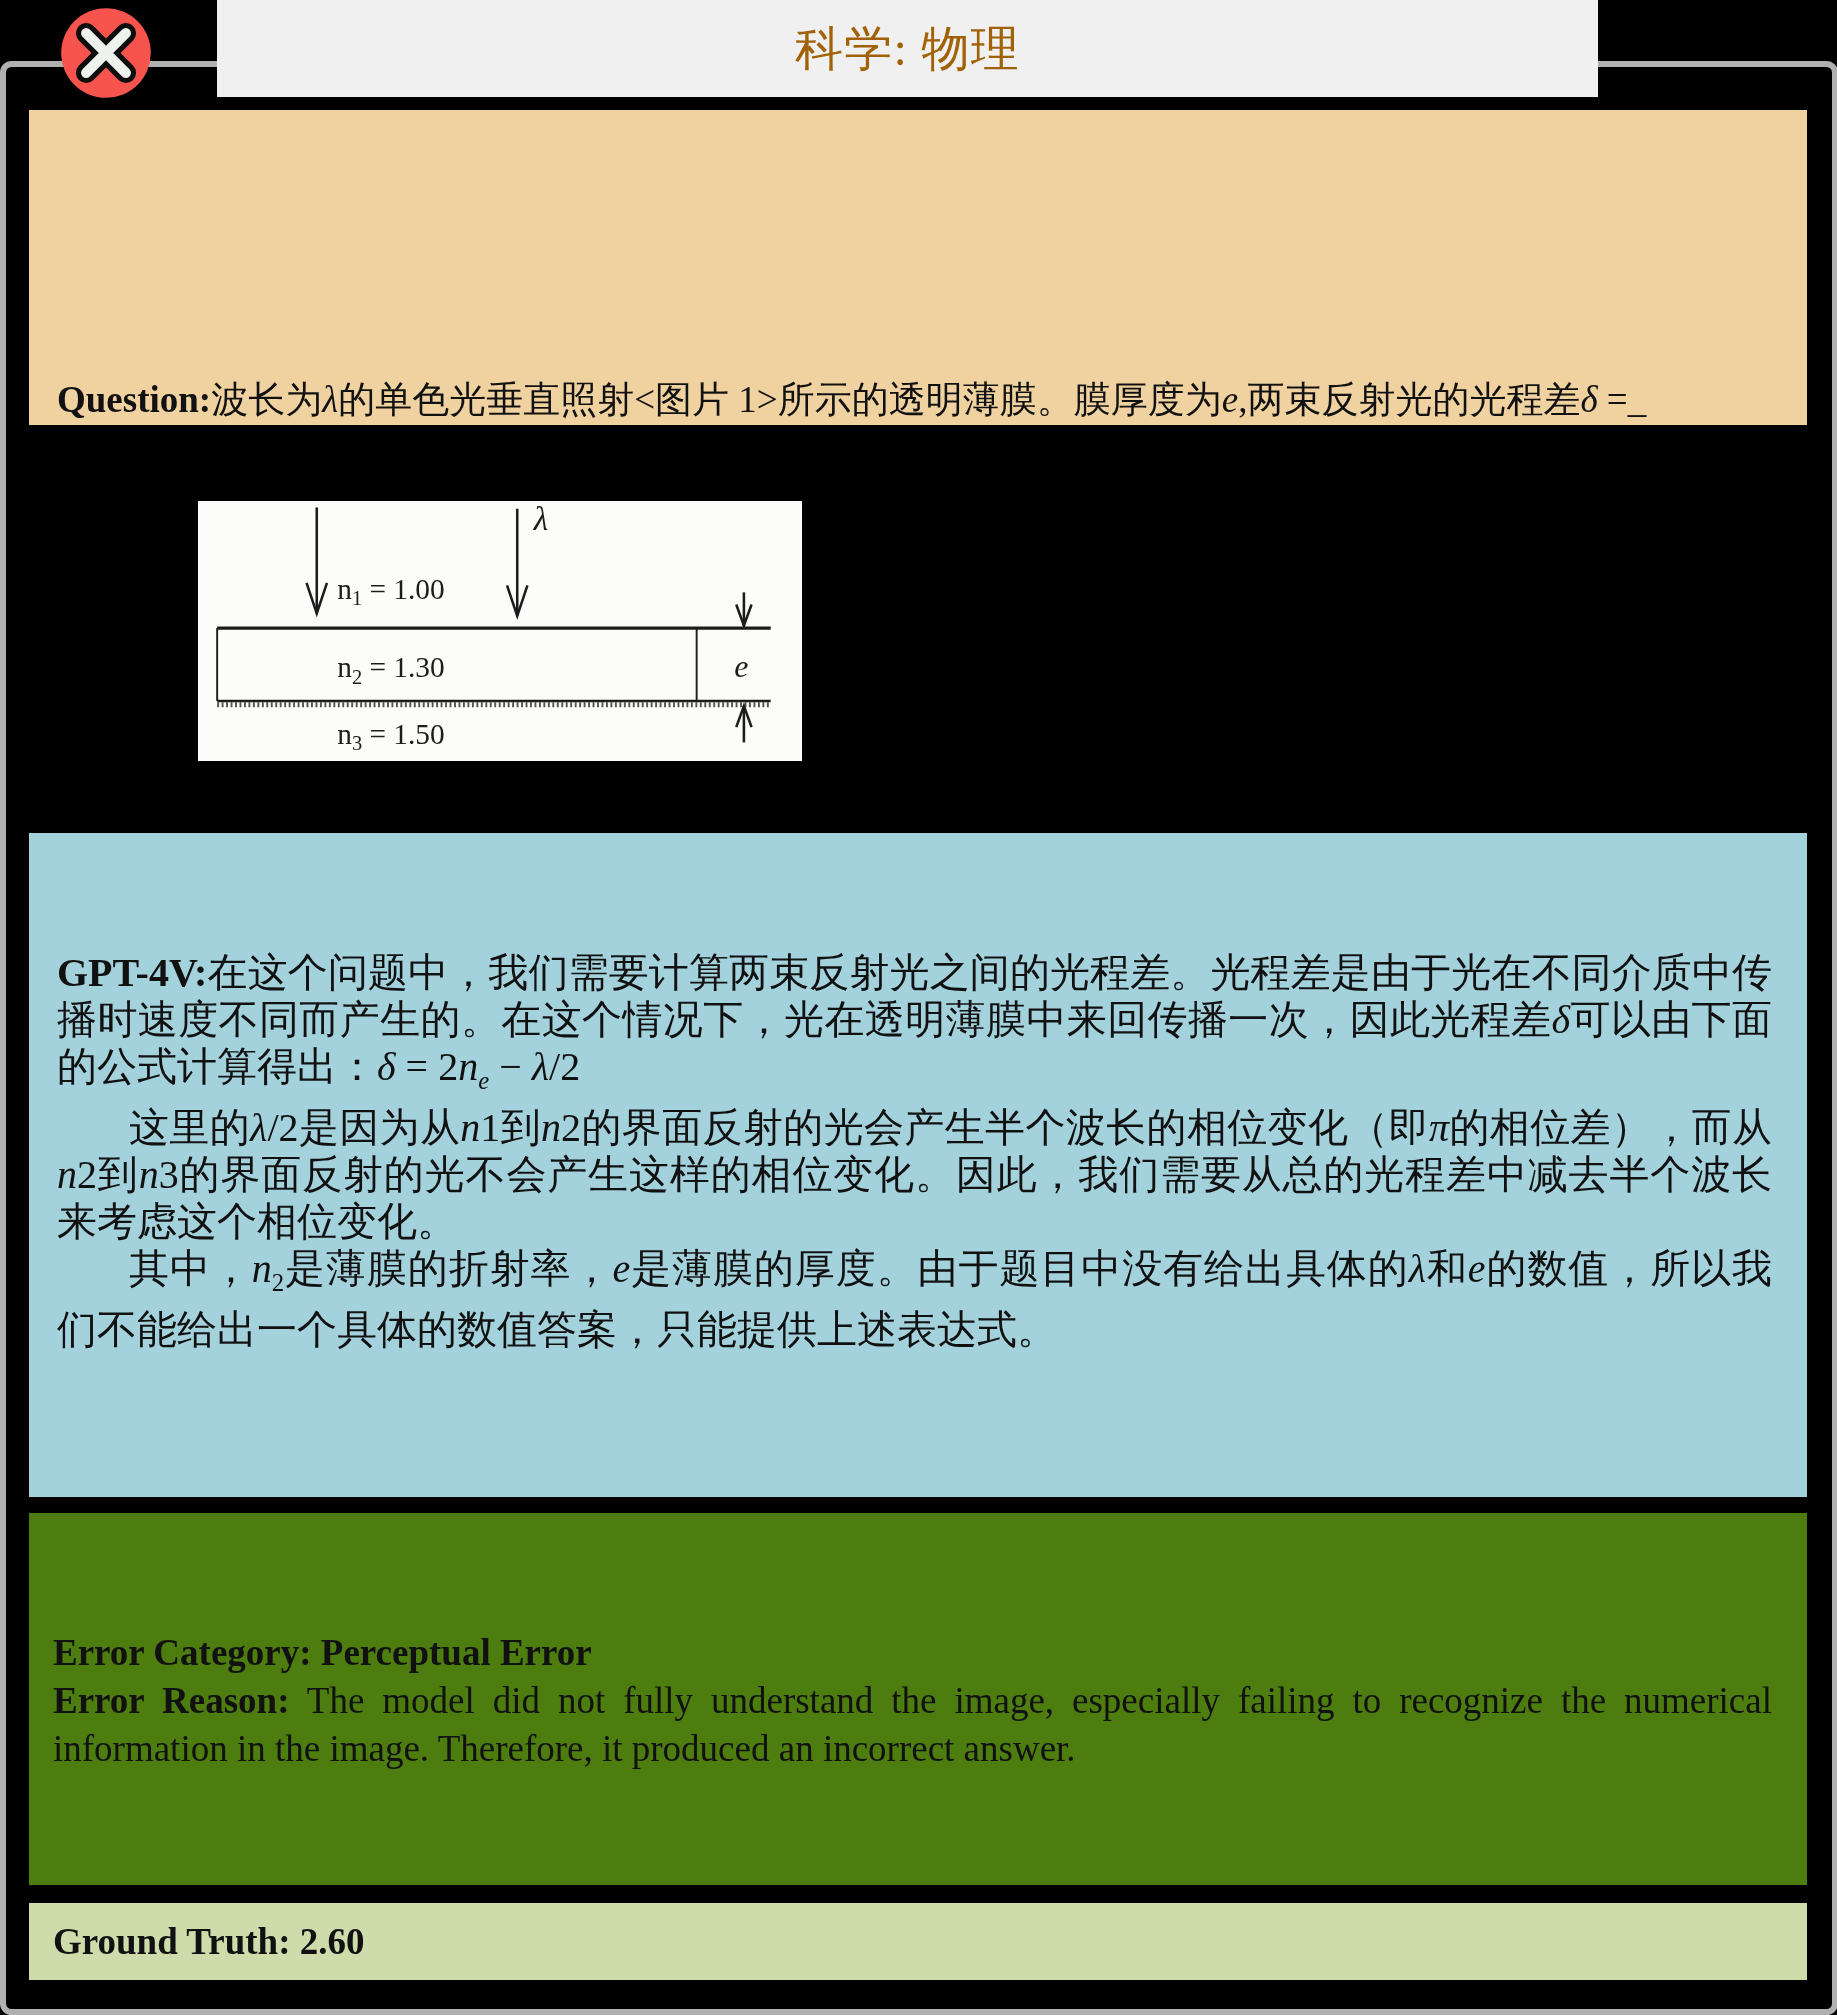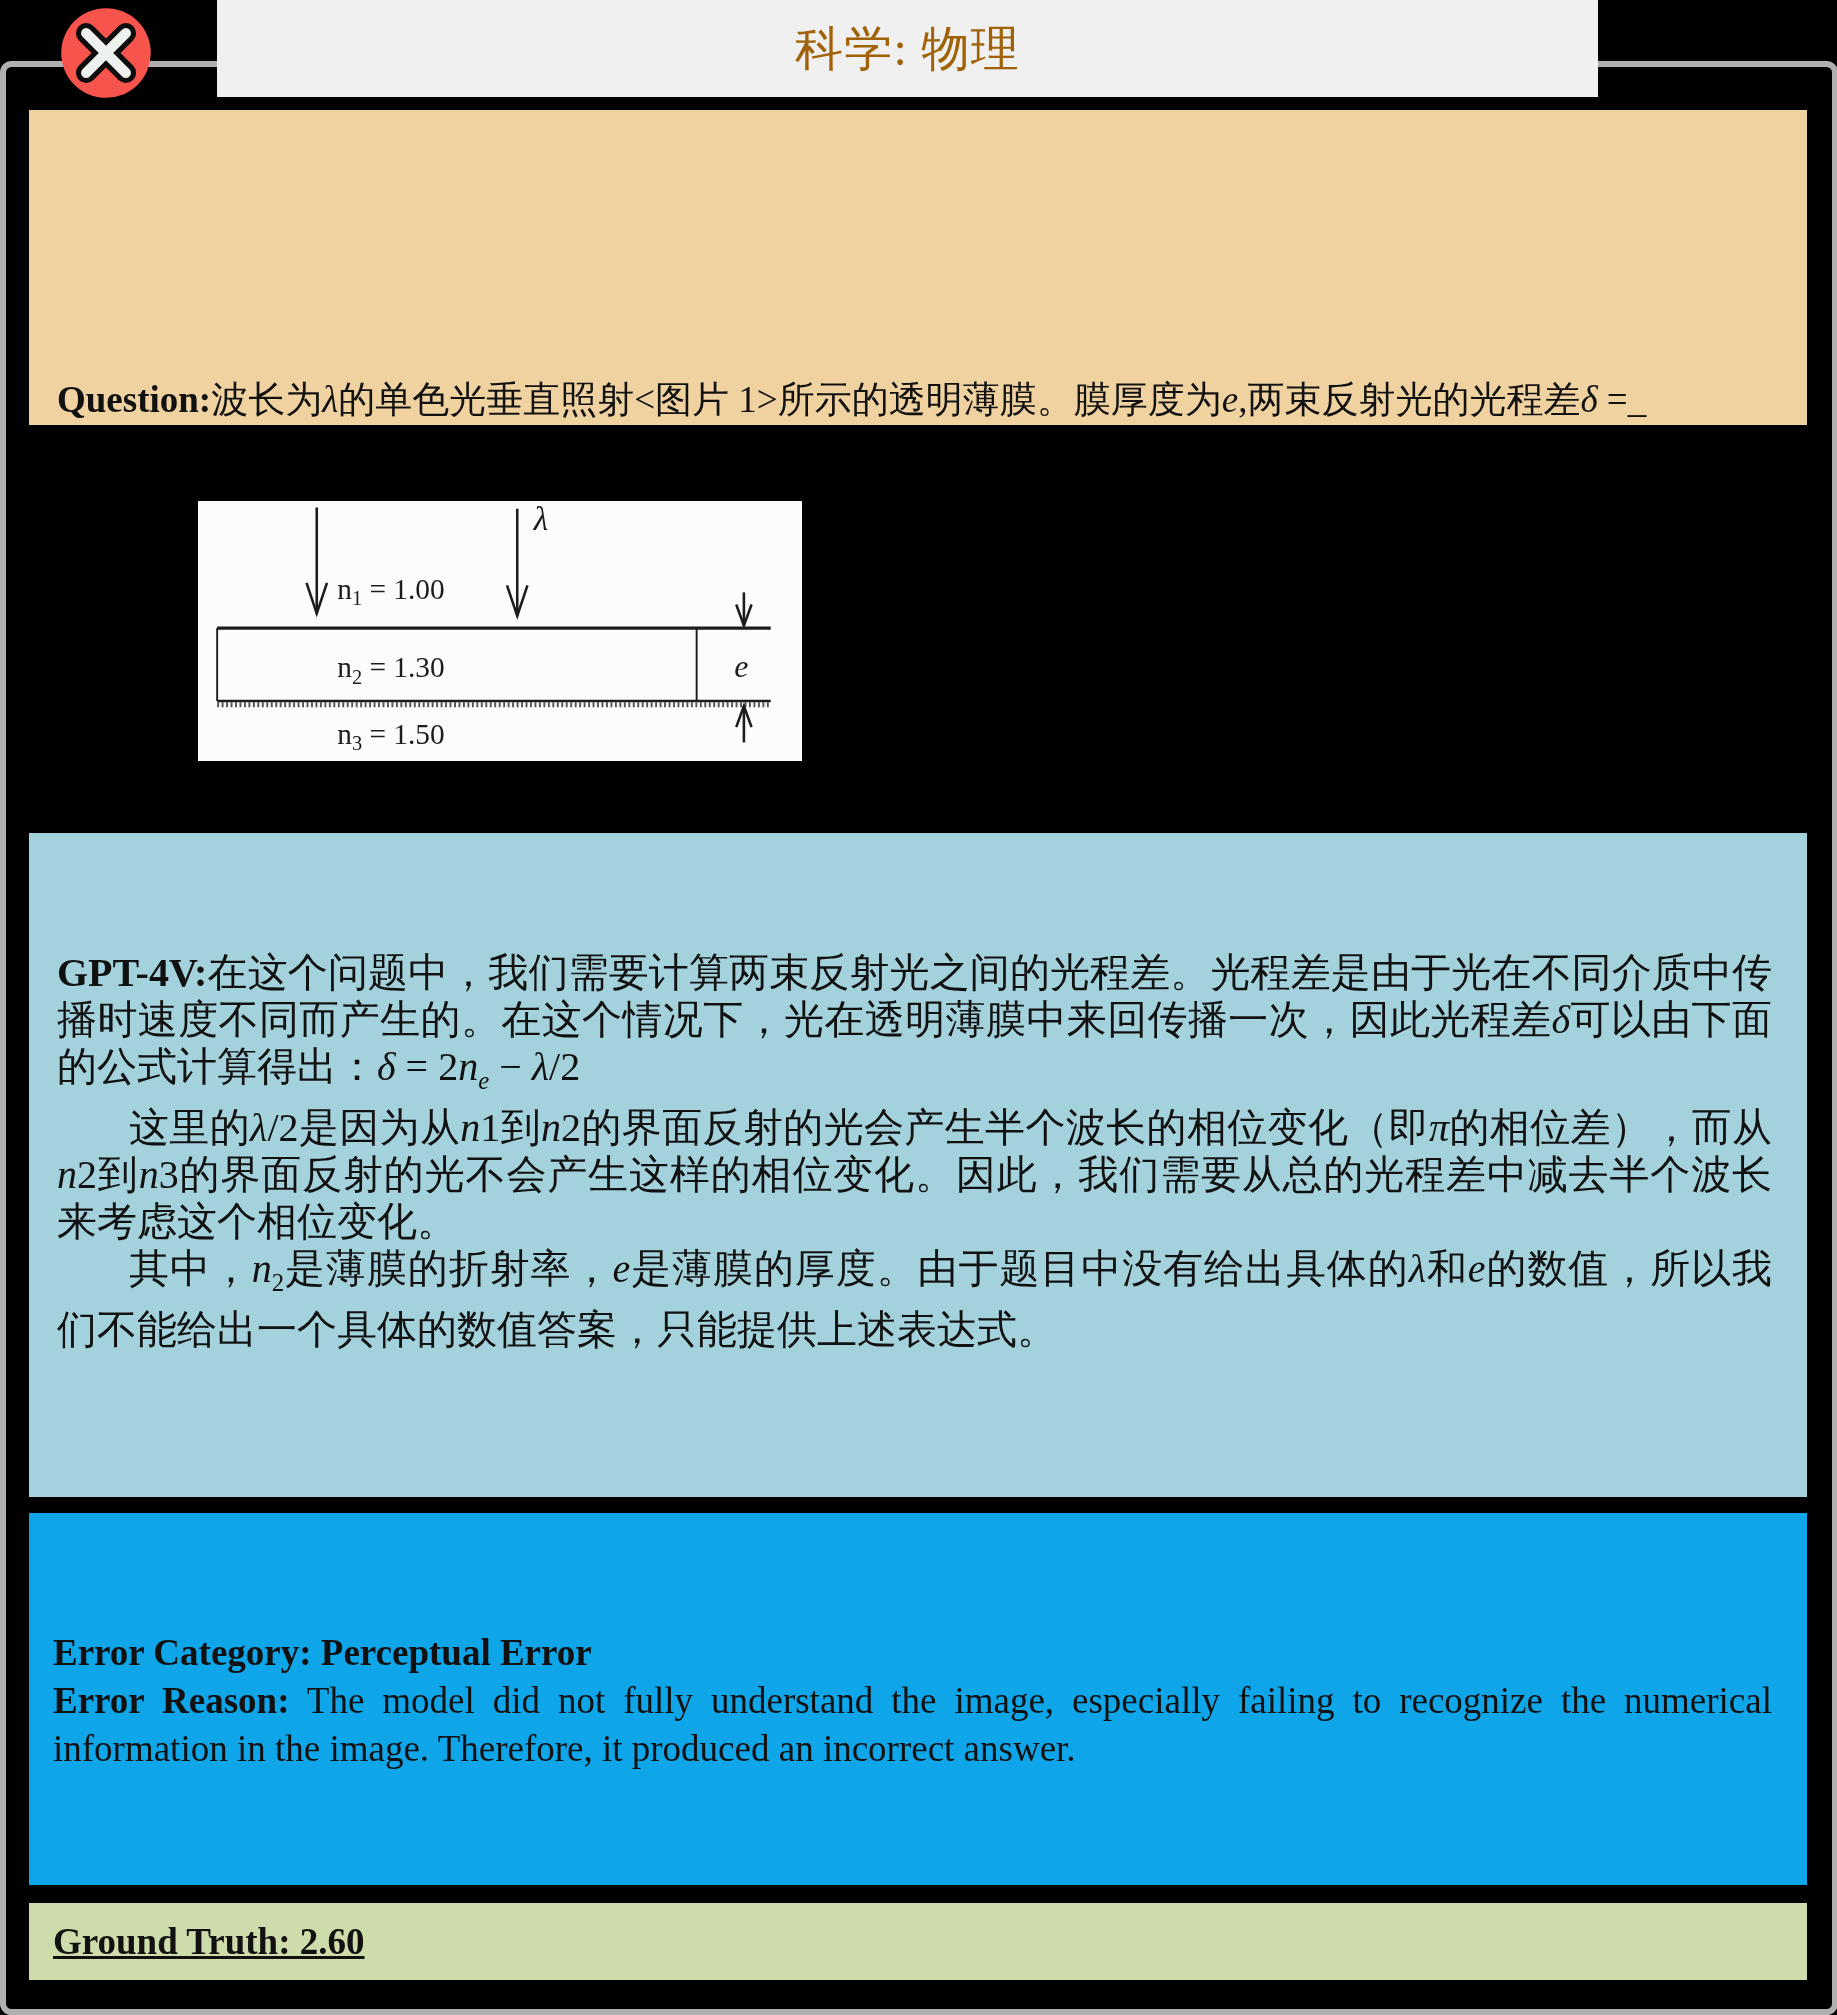--- a/index.html
+++ b/index.html
@@ -20,26 +20,26 @@
   
   .box{position:absolute;left:29px;width:1778px;box-sizing:border-box;z-index:2;}
   #q-box{top:110px;height:315px;background:#efd2a0;display:flex;align-items:flex-end;
          padding:0 12.8px 0 28px;font-size:37px;white-space:nowrap;}
   #fig-box{position:absolute;left:198px;top:501px;width:604px;height:260px;
            background:#fcfcfa;z-index:2;}
   #gpt-box{top:833px;height:664px;background:#a4d2dc;
            padding:116px 35px 0 28px;font-size:40px;line-height:47px;text-align:justify;}
   #gpt-box p{margin:0;}
   #gpt-box p.indent{text-indent:1.8em;}
-  #err-box{top:1513px;height:372px;background:#0ea5e9;
+  #err-box{top:1513px;height:372px;background:#4d7c0f;
            padding:116px 35px 0 24px;font-size:37px;line-height:48px;}
   #err-box p{margin:0;}
   #err-reason{text-align:justify;}
   #gt-box{top:1903px;height:77px;background:#cedcab;display:flex;align-items:center;
-          padding-left:24px;font-size:37px;text-decoration:underline;}
+          padding-left:24px;font-size:37px;}
   svg text{fill:#1c1c1c;}
   svg .sline{stroke:#1c1c1c;fill:none;}
 </style>
 </head>
 <body>
 
 <div id="stage">
 
   <div id="frame"></div>
 

